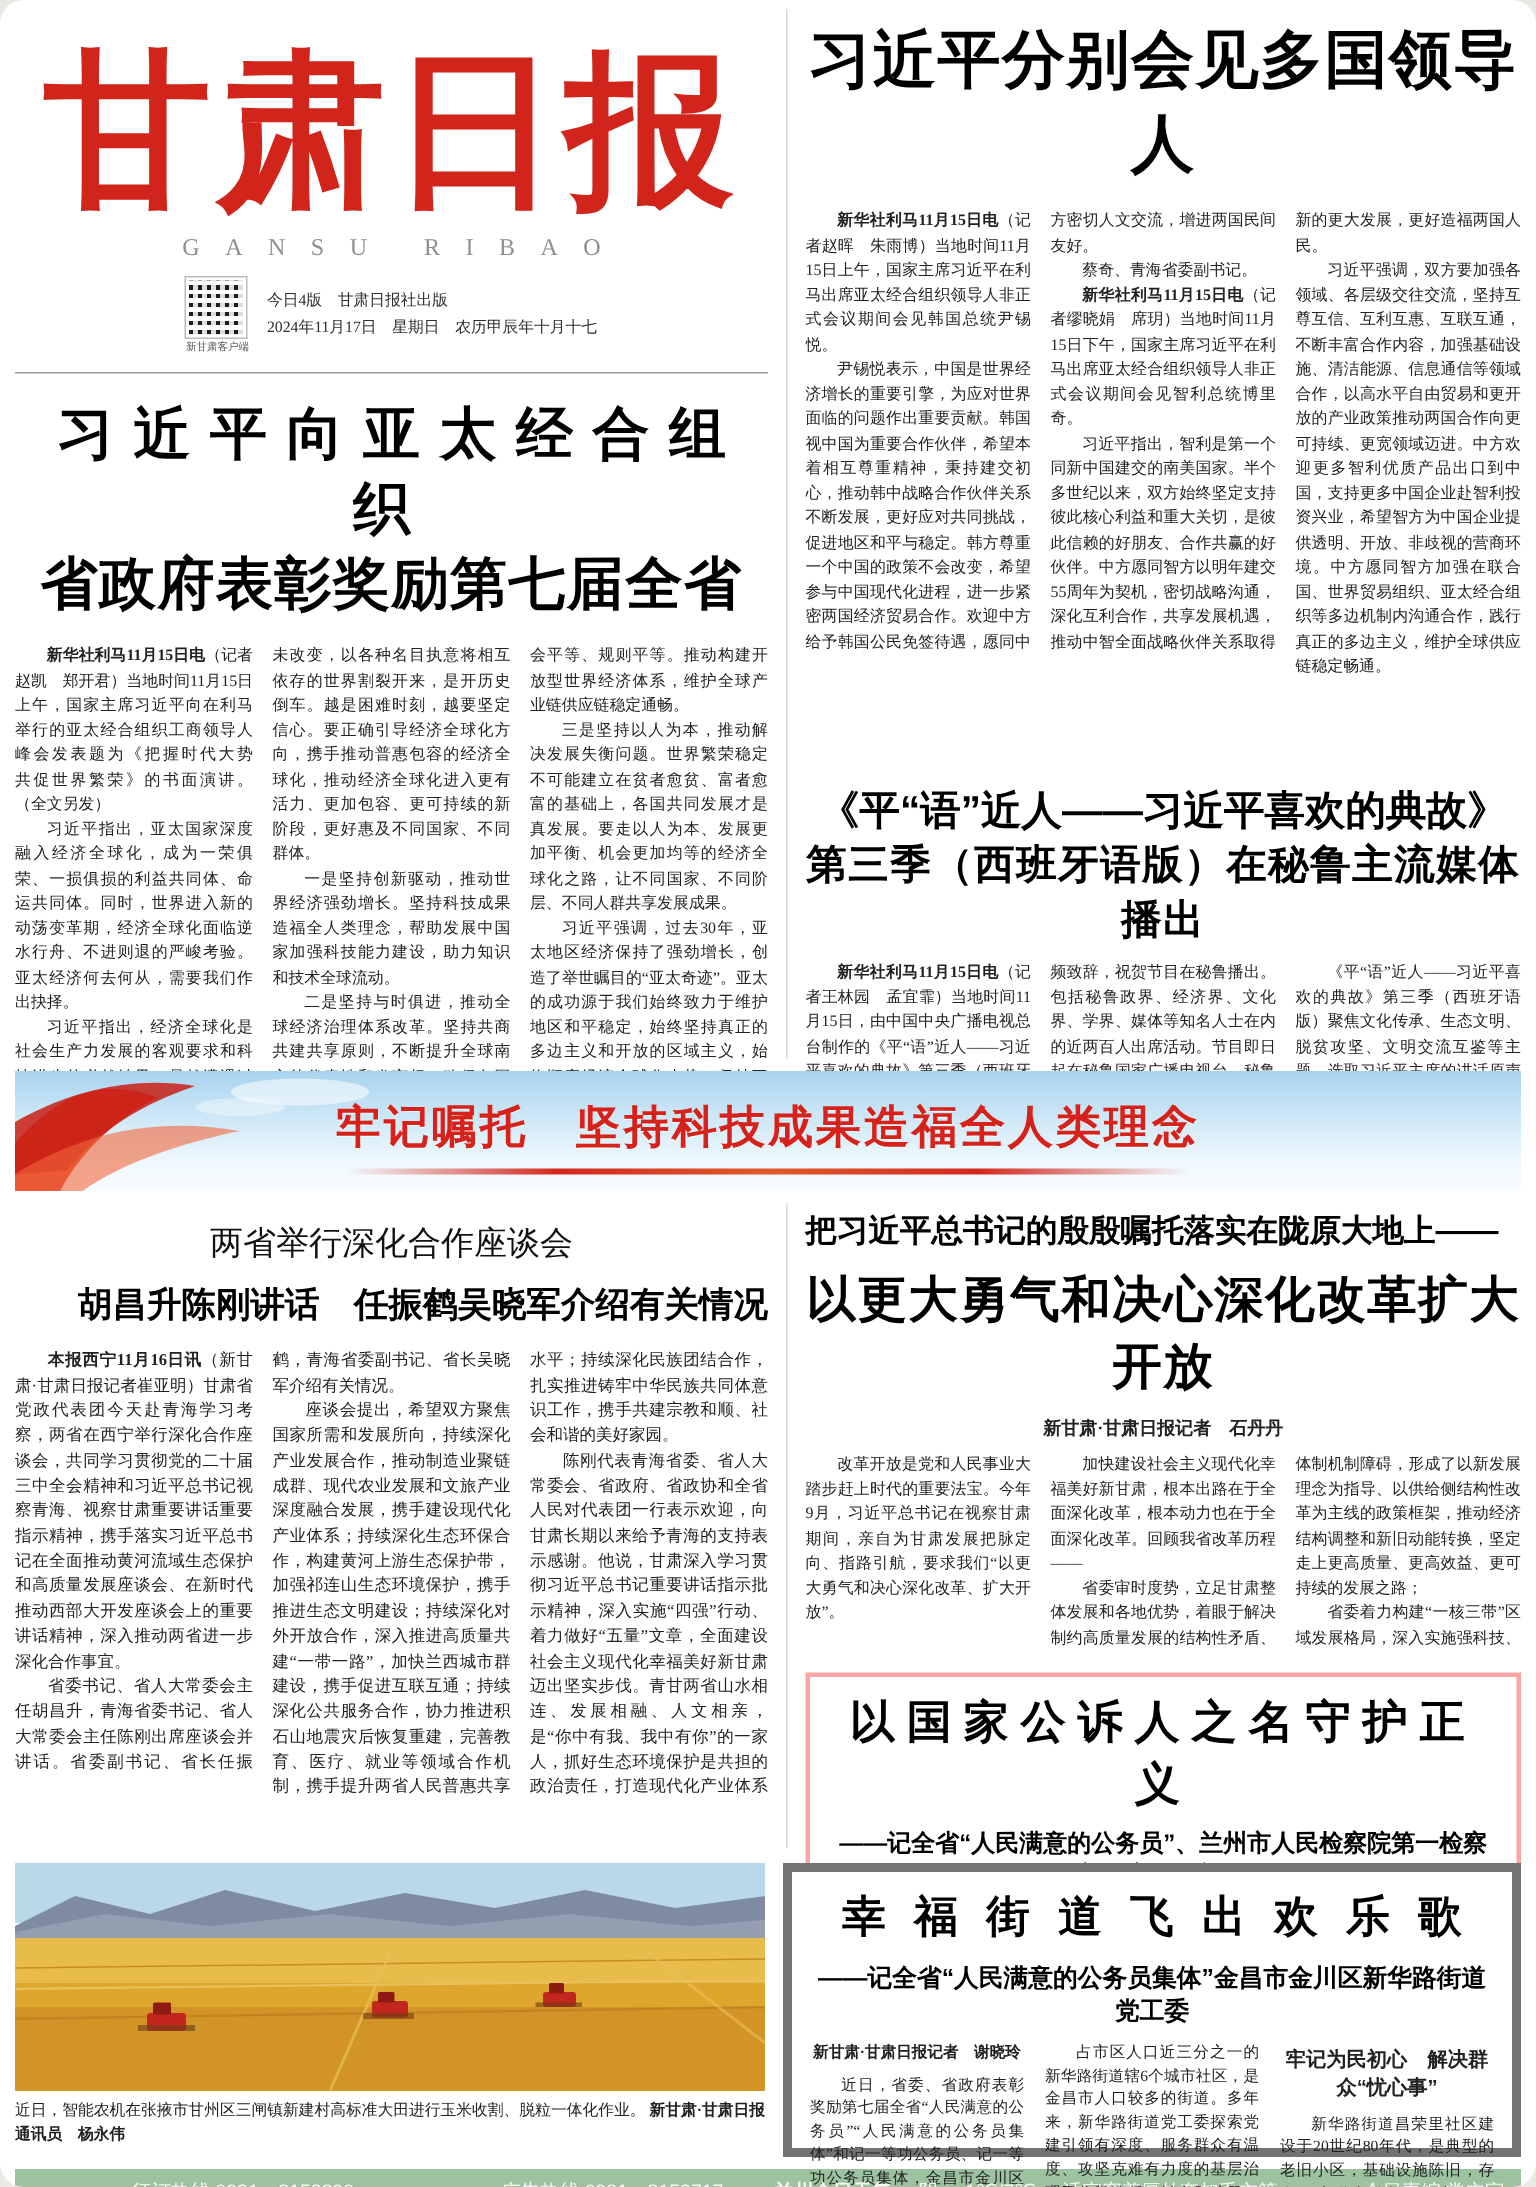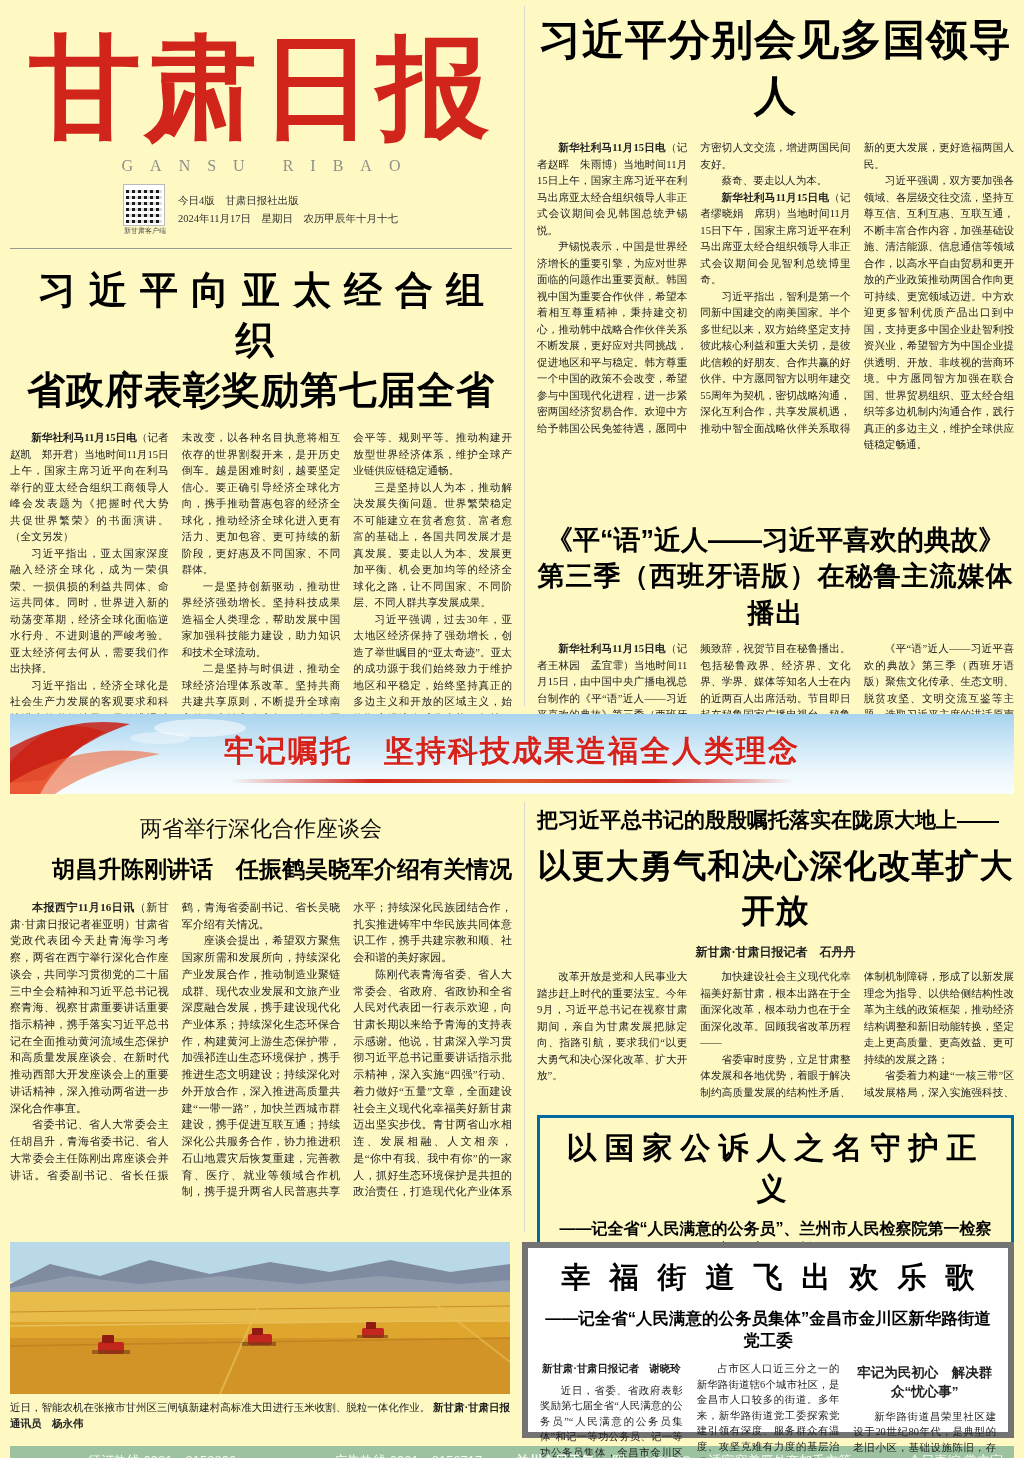--- a/index.html
+++ b/index.html
@@ -1,20 +1,20 @@
 <!DOCTYPE html>
 <html><head>
 <meta charset="utf-8">
 <style>
   * { margin:0; padding:0; box-sizing:border-box; }
   html,body { background:#e9e9e4; }
   .page{
-    width:1024px;height:1458px;margin:0 auto;background:#fef9c3;color:#1a1a1a;
+    width:1024px;height:1458px;margin:0 auto;background:#ffffff;color:#1a1a1a;
     font-family:"Liberation Serif","DejaVu Serif",serif;
-    padding:6px 10px 12px;overflow:hidden;position:relative;
+    padding:6px 10px 12px;overflow:hidden;position:relative;border-radius:16px;
   }
   .sans{ font-family:"Liberation Sans","DejaVu Sans",sans-serif; }
   p{ text-align:justify; }
   .ind{ text-indent:2em; }
   .cont{ text-indent:0; }
 
   
   .top{ display:flex; gap:12px; height:700px; }
   .top-left{ width:502px; }
   .top-right{ flex:1; border-left:1px solid #d9d9d2; padding-left:12px; }
@@ -83,21 +83,21 @@
   .sub1-d{ font-size:22px; text-align:center; margin-top:12px; color:#111; }
   .sub2-d{ font-size:23px; font-weight:bold; text-align:right; margin-top:10px; color:#000; }
   .body-d{ margin-top:14px; height:306px; font-size:11px; line-height:1.52; }
 
   .kicker{ font-size:21px; font-weight:bold; color:#000; margin:4px 0 10px; }
   .hl-e{ font-size:33px; font-weight:bold; text-align:center; letter-spacing:1px; color:#000;
          font-family:"Liberation Serif","DejaVu Serif",serif; }
   .byline{ text-align:center; font-size:12px; font-weight:bold; margin:10px 0 8px; color:#222; }
   .body-e{ height:136px; }
 
-  .red-box{ border:3px solid #0369a1; margin-top:10px; padding:10px 12px 6px; height:180px; }
+  .red-box{ border:3px solid #fca5a5; margin-top:10px; padding:10px 12px 6px; height:180px; }
   .hl-f{ font-size:30px; font-weight:bold; text-align:center; letter-spacing:8px; color:#000; }
   .sub-f{ font-size:16px; font-weight:bold; text-align:center; margin-top:9px; color:#000; }
   .split-cols{ display:flex; gap:14px; margin-top:9px; font-size:10.4px; line-height:1.5; color:#222; }
   .split-cols > div{ flex:1; overflow:hidden; }
   .col-byline{ text-align:center; font-weight:bold; margin-bottom:6px; }
   .col-header{ font-size:13.5px; font-weight:bold; text-align:center; margin:3px 0 7px; line-height:1.4; }
 
   
   .bottom{ display:flex; gap:12px; margin-top:10px; height:196px; }
   .photo-fig{ width:500px; }
@@ -157,21 +157,21 @@
         <p class="ind">习近平强调，过去30年，亚太地区经济保持了强劲增长，创造了举世瞩目的“亚太奇迹”。亚太的成功源于我们始终致力于维护地区和平稳定，始终坚持真正的多边主义和开放的区域主义，始终顺应经济全球化大势，坚持互利共赢和相互成就。亚太地区要继续做推动经济全球化的火车头，守正创新，擦亮开放亚太、包容亚太的金字招牌，打造绿色亚太、数字亚太的新招牌，推动构建亚太命运共同体，打造亚太发展的下一个“黄金三十年”。</p>
 
       </div>
     </div>
 
     <div class="top-right">
       <h1 class="hl-a sans">习近平分别会见多国领导人</h1>
       <div class="body-cols c3 body-a">
         <p class="ind"><b class="lead">新华社利马11月15日电</b><span>（记者赵晖　朱雨博）当地时间11月15日上午，国家主席习近平在利马出席亚太经合组织领导人非正式会议期间会见韩国总统尹锡悦。</span></p>
         <p class="ind">尹锡悦表示，中国是世界经济增长的重要引擎，为应对世界面临的问题作出重要贡献。韩国视中国为重要合作伙伴，希望本着相互尊重精神，秉持建交初心，推动韩中战略合作伙伴关系不断发展，更好应对共同挑战，促进地区和平与稳定。韩方尊重一个中国的政策不会改变，希望参与中国现代化进程，进一步紧密两国经济贸易合作。欢迎中方给予韩国公民免签待遇，愿同中方密切人文交流，增进两国民间友好。</p>
-        <p class="ind">蔡奇、要走以人为本。</p>
+        <p class="ind">蔡奇、青海省委副书记。</p>
         <p class="ind"><b class="lead">新华社利马11月15日电</b><span>（记者缪晓娟　席玥）当地时间11月15日下午，国家主席习近平在利马出席亚太经合组织领导人非正式会议期间会见智利总统博里奇。</span></p>
         <p class="ind">习近平指出，智利是第一个同新中国建交的南美国家。半个多世纪以来，双方始终坚定支持彼此核心利益和重大关切，是彼此信赖的好朋友、合作共赢的好伙伴。中方愿同智方以明年建交55周年为契机，密切战略沟通，深化互利合作，共享发展机遇，推动中智全面战略伙伴关系取得新的更大发展，更好造福两国人民。</p>
         <p class="ind">习近平强调，双方要加强各领域、各层级交往交流，坚持互尊互信、互利互惠、互联互通，不断丰富合作内容，加强基础设施、清洁能源、信息通信等领域合作，以高水平自由贸易和更开放的产业政策推动两国合作向更可持续、更宽领域迈进。中方欢迎更多智利优质产品出口到中国，支持更多中国企业赴智利投资兴业，希望智方为中国企业提供透明、开放、非歧视的营商环境。中方愿同智方加强在联合国、世界贸易组织、亚太经合组织等多边机制内沟通合作，践行真正的多边主义，维护全球供应链稳定畅通。</p>
 
       </div>
 
       <h2 class="hl-c sans">
         <div class="c1">《平“语”近人——习近平喜欢的典故》</div>
         <div class="c2">第三季（西班牙语版）在秘鲁主流媒体播出</div>
       </h2>

